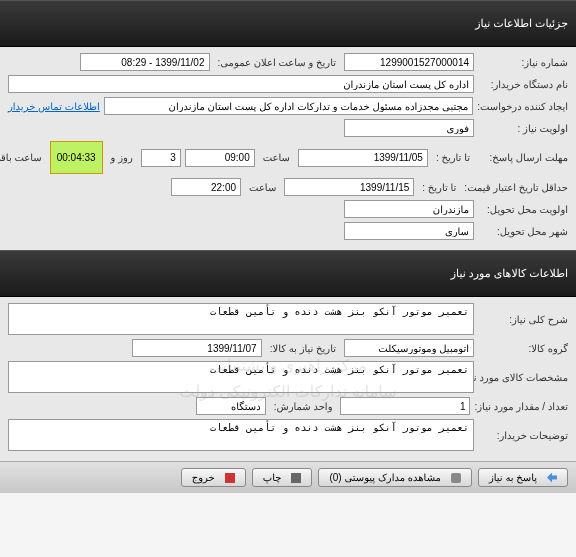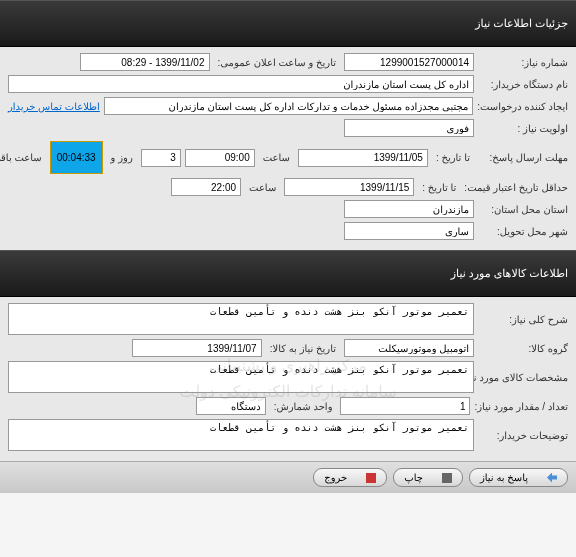--- a/index.html
+++ b/index.html
@@ -53,21 +53,21 @@
 .fld-sm { width: 70px; }
 .fld-xs { width: 40px; }
 .link-info {
   color: #0066cc;
   font-size: 10px;
   text-decoration: underline;
   cursor: pointer;
   margin-right: 0;
 }
 .highlight {
-  background: #0ea5e9;
+  background: #bef264;
   border: 1px solid #cc9900;
   padding: 10px 6px;
   font-size: 10px;
   text-align: right;
 }
 .textarea-fld {
   background: #fff;
   border: 1px solid #999;
   padding: 2px 4px;
   font-size: 10px;
@@ -95,27 +95,27 @@
   background: linear-gradient(to bottom, #e0e0e0, #c8c8c8);
   padding: 6px 8px;
   display: flex;
   gap: 6px;
   justify-content: flex-start;
   border-top: 1px solid #aaa;
 }
 .btn {
   background: linear-gradient(to bottom, #f8f8f8, #d8d8d8);
   border: 1px solid #888;
-  border-radius: 9px;
+  border-radius: 3px;
   padding: 3px 10px;
   font-size: 10px;
   cursor: pointer;
   display: flex;
   align-items: center;
-  gap: 19px;
+  gap: 10px;
 }
 .btn-icon {
   width: 10px;
   height: 10px;
   display: inline-block;
 }
 .icon-reply { background: #4a90d9; clip-path: polygon(0 50%, 50% 0, 50% 30%, 100% 30%, 100% 70%, 50% 70%, 50% 100%); }
 .icon-attach { background: #888; border-radius: 2px; }
 .icon-print { background: #666; }
 .icon-back { background: #d98c4a; clip-path: polygon(100% 50%, 50% 0, 50% 30%, 0 30%, 0 70%, 50% 70%, 50% 100%); }
@@ -165,21 +165,21 @@
 
   <div class="row">
     <span class="lbl">حداقل تاریخ اعتبار قیمت:</span>
     <span class="lbl-sm">تا تاریخ :</span>
     <input class="fld fld-med" readonly="" value="1399/11/15" style="">
     <span class="lbl-sm">ساعت</span>
     <input class="fld fld-sm" readonly="" value="22:00" style="">
   </div>
 
   <div class="row">
-    <span class="lbl">استان محل استان:</span>
+    <span class="lbl">اولویت محل تحویل:</span>
     <input class="fld fld-med" readonly="" value="مازندران" style="">
   </div>
 
   <div class="row">
     <span class="lbl">شهر محل تحویل:</span>
     <input class="fld fld-med" readonly="" value="ساری" style="">
   </div>
 
 </div>
 
@@ -222,20 +222,24 @@
   </div>
 
 </div>
 
 <div class="button-bar">
   <button class="btn">
     <span class="btn-icon icon-reply"></span>
     <span>پاسخ به نیاز</span>
   </button>
   <button class="btn">
+    <span class="btn-icon icon-attach"></span>
+    <span>مشاهده مدارک پیوستی (0)</span>
+  </button>
+  <button class="btn">
     <span class="btn-icon icon-print"></span>
     <span>چاپ</span>
   </button>
   <button class="btn">
     <span class="btn-icon icon-exit"></span>
     <span>خروج</span>
   </button>
 </div>
 
 </body></html>

